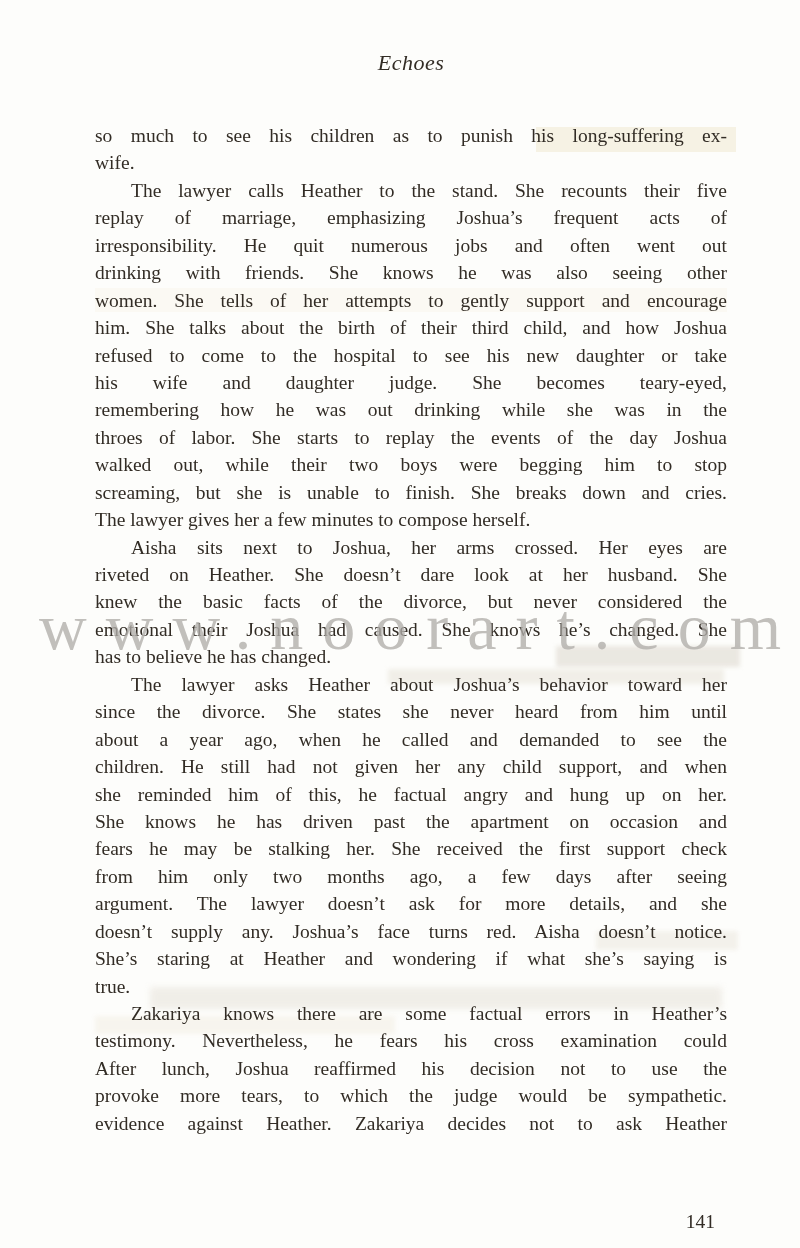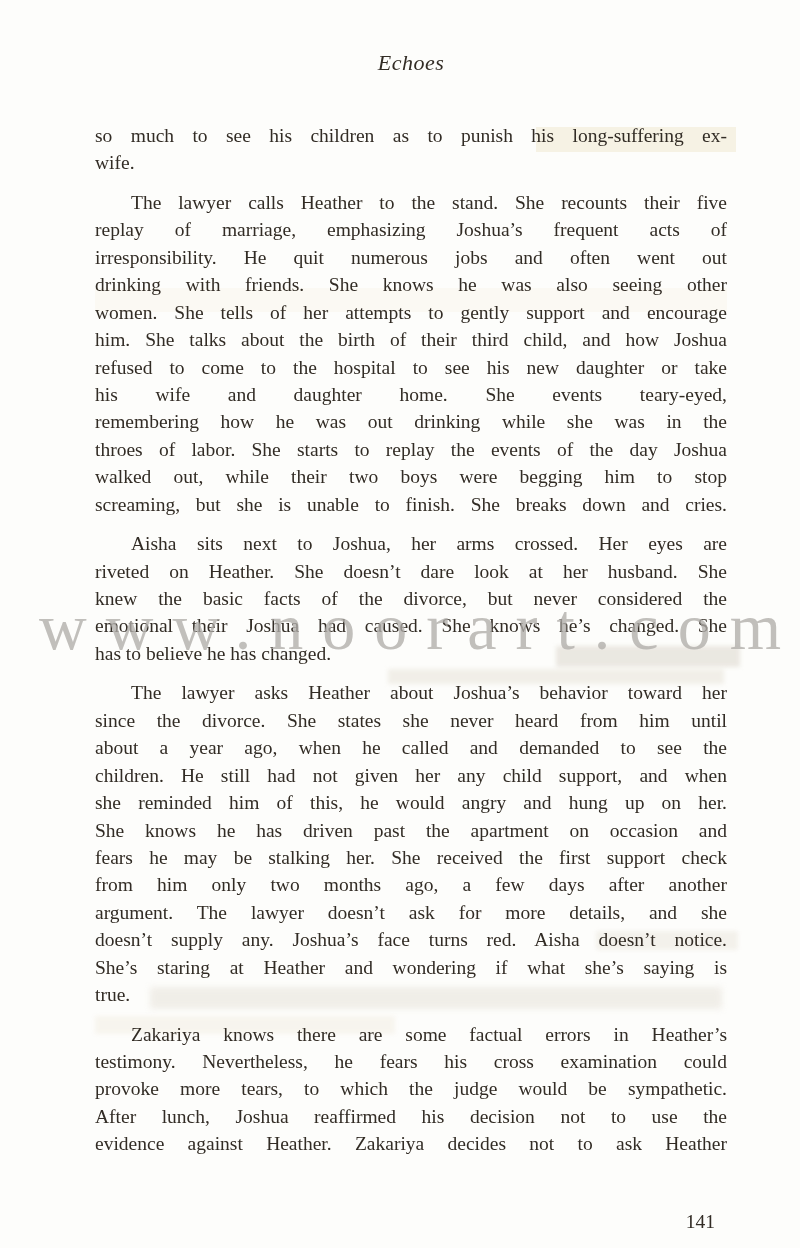--- a/index.html
+++ b/index.html
@@ -50,21 +50,20 @@
     height: 27.45px;
     white-space: normal;
     text-align: left;
   }
   .text-block .line.just {
     text-align: justify;
     text-align-last: justify;
   }
   .text-block .line.indent {
     text-indent: 36px;
-    margin-top: 12px;
   }
   .watermark {
     position: absolute;
     top: 594px;
     left: 0;
     width: 800px;
     text-align: right;
     font-size: 66px;
     line-height: 66px;
     letter-spacing: 19px;
@@ -100,45 +99,46 @@
   <div class="text-block">
       <div class="line just">so much to see his children as to punish his long-suffering ex-</div>
       <div class="line">wife.</div>
       <div class="line just indent">The lawyer calls Heather to the stand. She recounts their five</div>
       <div class="line just">replay of marriage, emphasizing Joshua’s frequent acts of</div>
       <div class="line just">irresponsibility. He quit numerous jobs and often went out</div>
       <div class="line just">drinking with friends. She knows he was also seeing other</div>
       <div class="line just">women. She tells of her attempts to gently support and encourage</div>
       <div class="line just">him. She talks about the birth of their third child, and how Joshua</div>
       <div class="line just">refused to come to the hospital to see his new daughter or take</div>
-      <div class="line just">his wife and daughter home. She events teary-eyed,</div>
+      <div class="line just">his wife and daughter judge. She becomes teary-eyed,</div>
       <div class="line just">remembering how he was out drinking while she was in the</div>
       <div class="line just">throes of labor. She starts to replay the events of the day Joshua</div>
       <div class="line just">walked out, while their two boys were begging him to stop</div>
       <div class="line just">screaming, but she is unable to finish. She breaks down and cries.</div>
+      <div class="line">The lawyer gives her a few minutes to compose herself.</div>
       <div class="line just indent">Aisha sits next to Joshua, her arms crossed. Her eyes are</div>
       <div class="line just">riveted on Heather. She doesn’t dare look at her husband. She</div>
       <div class="line just">knew the basic facts of the divorce, but never considered the</div>
       <div class="line just">emotional their Joshua had caused. She knows he’s changed. She</div>
       <div class="line">has to believe he has changed.</div>
       <div class="line just indent">The lawyer asks Heather about Joshua’s behavior toward her</div>
       <div class="line just">since the divorce. She states she never heard from him until</div>
       <div class="line just">about a year ago, when he called and demanded to see the</div>
       <div class="line just">children. He still had not given her any child support, and when</div>
-      <div class="line just">she reminded him of this, he would angry and hung up on her.</div>
+      <div class="line just">she reminded him of this, he factual angry and hung up on her.</div>
       <div class="line just">She knows he has driven past the apartment on occasion and</div>
       <div class="line just">fears he may be stalking her. She received the first support check</div>
-      <div class="line just">from him only two months ago, a few days after another</div>
+      <div class="line just">from him only two months ago, a few days after seeing</div>
       <div class="line just">argument. The lawyer doesn’t ask for more details, and she</div>
       <div class="line just">doesn’t supply any. Joshua’s face turns red. Aisha doesn’t notice.</div>
       <div class="line just">She’s staring at Heather and wondering if what she’s saying is</div>
       <div class="line">true.</div>
       <div class="line just indent">Zakariya knows there are some factual errors in Heather’s</div>
       <div class="line just">testimony. Nevertheless, he fears his cross examination could</div>
+      <div class="line just">After lunch, Joshua reaffirmed his decision not to use the</div>
       <div class="line just">provoke more tears, to which the judge would be sympathetic.</div>
-      <div class="line just">After lunch, Joshua reaffirmed his decision not to use the</div>
       <div class="line just">evidence against Heather. Zakariya decides not to ask Heather</div>
     </div>
 
   <div class="watermark">www.noorart.com</div>
 
   <div class="page-number">141</div>
 </div>
 
 </body></html>

